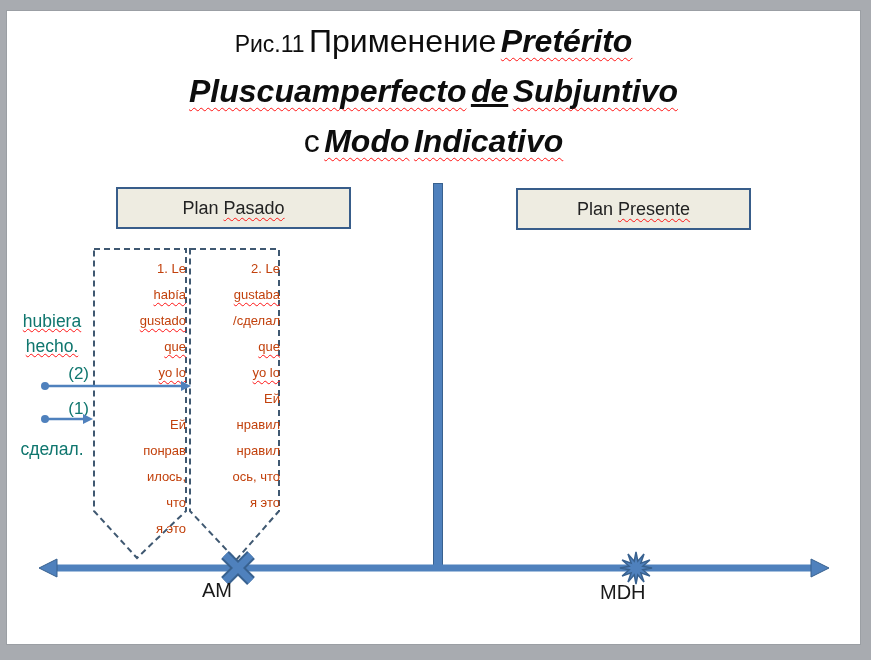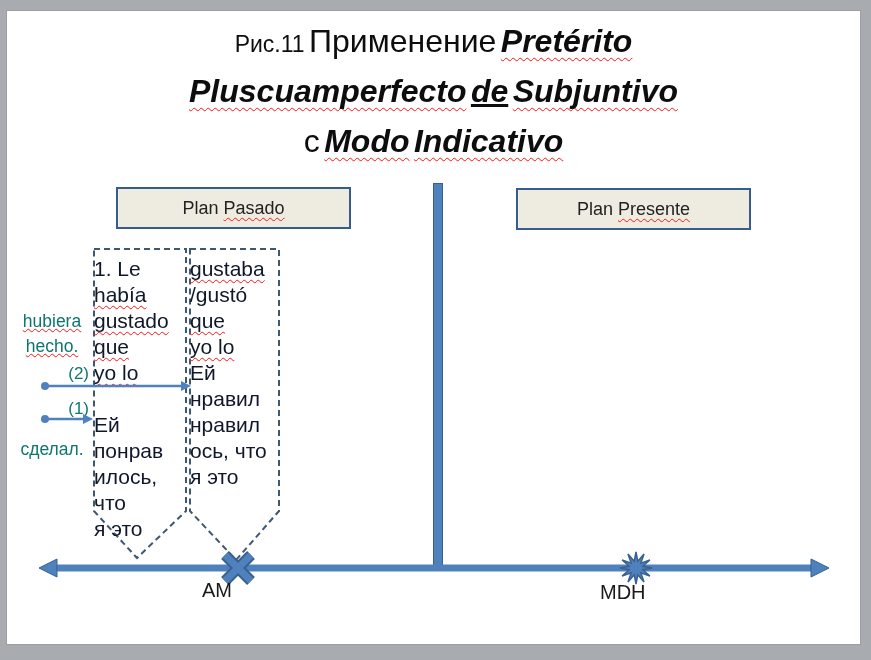--- a/index.html
+++ b/index.html
@@ -42,22 +42,22 @@
   
   .divider{
     position:absolute;left:426px;top:172px;width:10px;height:387px;
     background:#4F81BD;border:1px solid #38618F;box-sizing:border-box;
   }
   
   .callout-svg{position:absolute;}
   #callout1-svg{left:86px;top:237px;}
   #callout2-svg{left:182px;top:237px;}
   .callout-text{
-    position:absolute;text-align:left;
-    font-size:21px;line-height:26px;color:#0f172a;
+    position:absolute;text-align:right;
+    font-size:13px;line-height:26px;color:#c2410c;
   }
   #callout1-text{left:87px;top:245px;width:92px;}
   #callout2-text{left:183px;top:245px;width:90px;}
   .cl-line{height:26px;}
   .callout-text .wavy{text-underline-offset:3px;}
   
   .left-lbl{
     position:absolute;color:#0f766e;font-size:17.5px;text-align:center;
   }
   #hubiera-block{left:2px;top:298px;width:86px;line-height:25px;}
@@ -120,22 +120,23 @@
     <div class="cl-line wavy">yo lo</div>
     <div class="cl-line"></div>
     <div class="cl-line">Ей</div>
     <div class="cl-line">понрав</div>
     <div class="cl-line">илось,</div>
     <div class="cl-line">что</div>
     <div class="cl-line">я это</div>
   </div>
 
   <div class="callout-text" id="callout2-text">
+    <div class="cl-line">2. Le</div>
     <div class="cl-line wavy">gustaba</div>
-    <div class="cl-line">/gustó</div>
+    <div class="cl-line">/сделал</div>
     <div class="cl-line wavy">que</div>
     <div class="cl-line wavy">yo lo</div>
     <div class="cl-line">Ей</div>
     <div class="cl-line">нравил</div>
     <div class="cl-line">нравил</div>
     <div class="cl-line">ось, что</div>
     <div class="cl-line">я это</div>
   </div>
 
   <div class="left-lbl" id="hubiera-block">

